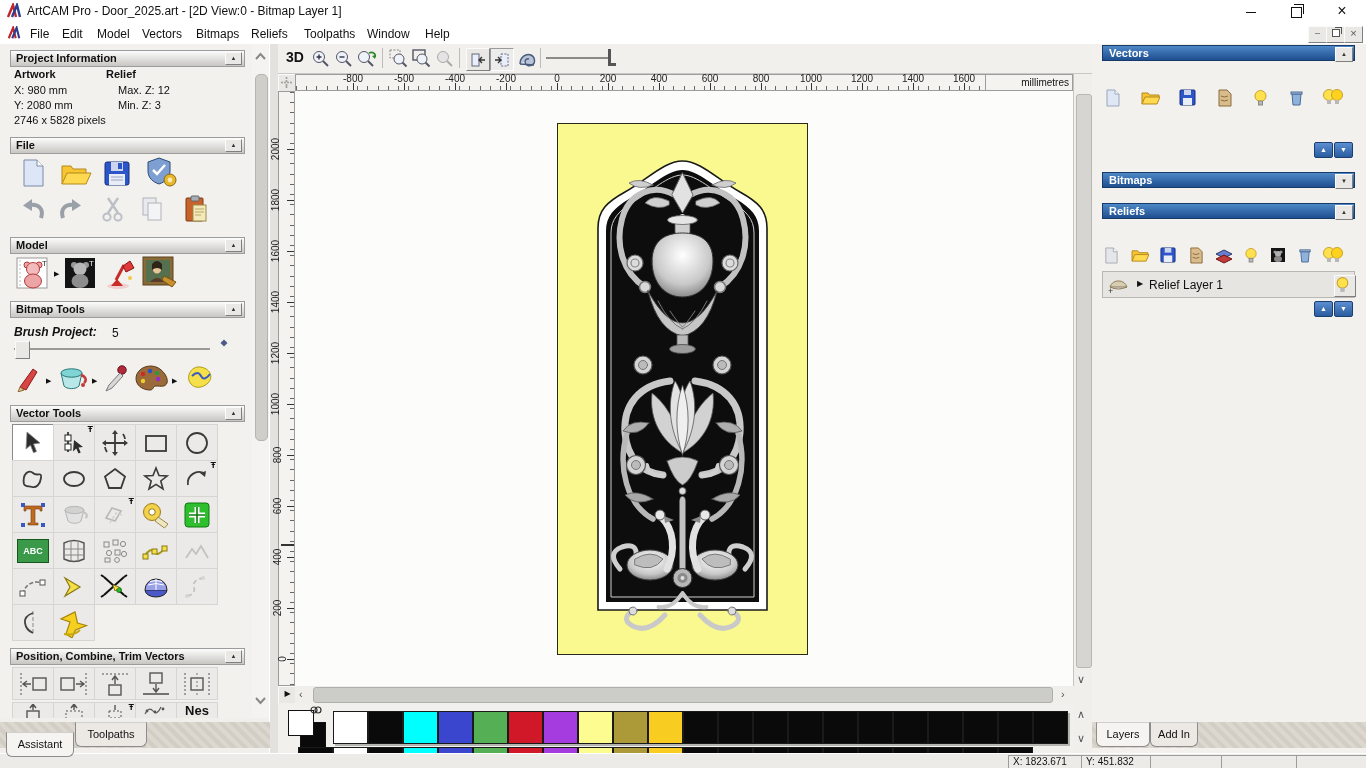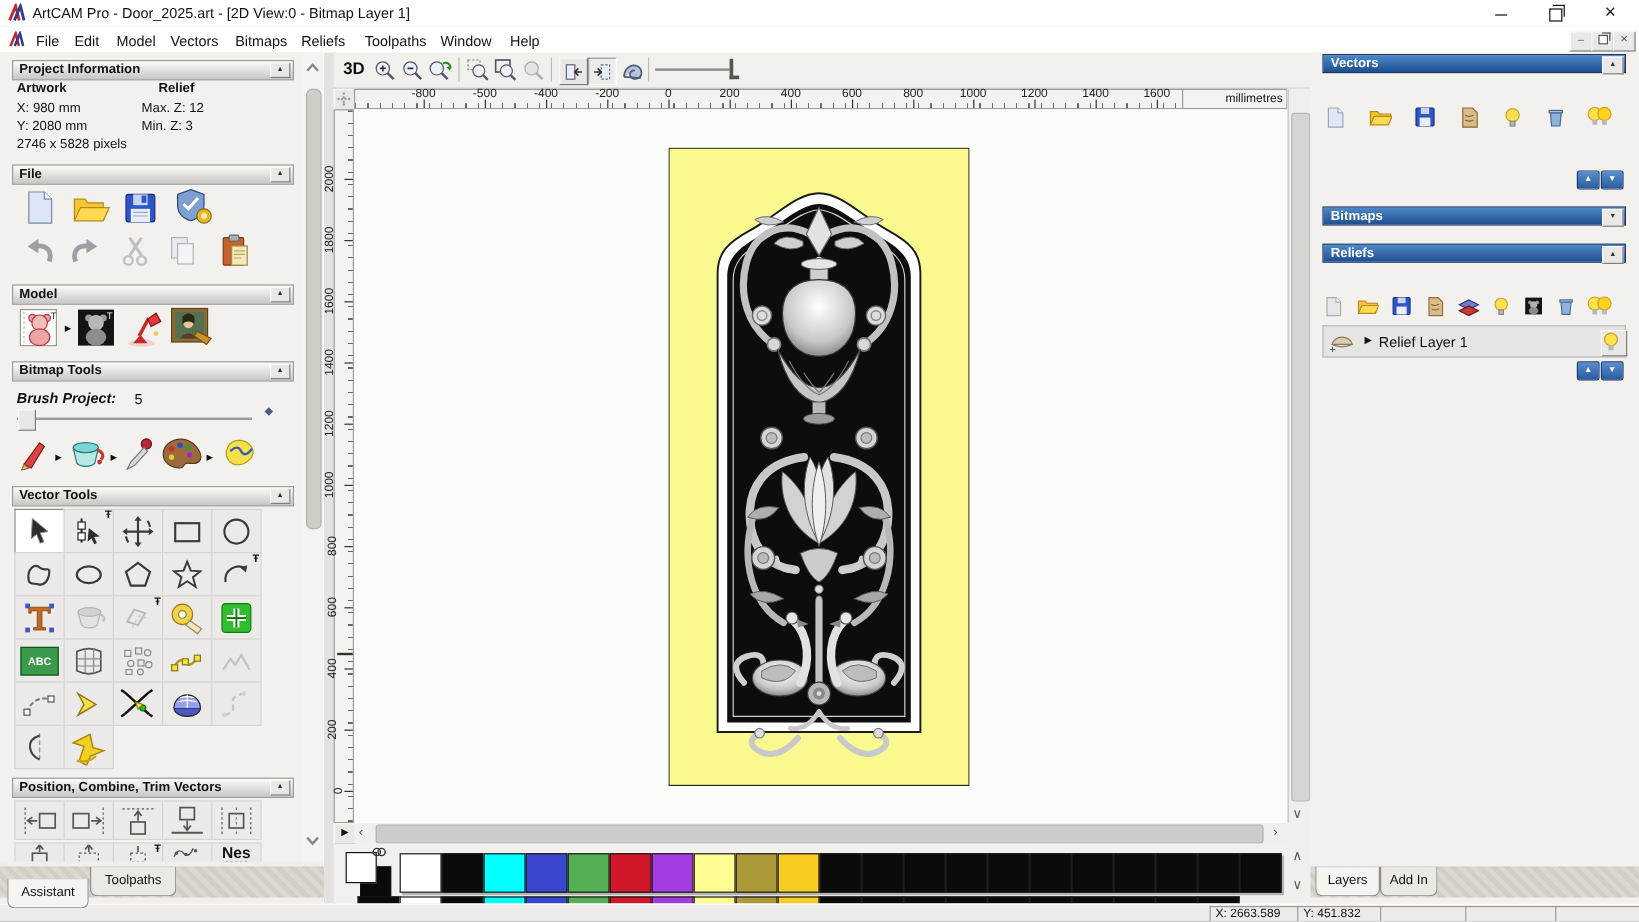--- a/index.html
+++ b/index.html
@@ -115,21 +115,21 @@
     <span class="a mdibtn bv" style="left:1344px;font-size:11px">×</span>
   </div>
 
   <div class="a lpanel">
 
     <div class="a hdr" style="left:10px;top:6px">
       <span>Project Information</span>
       <span class="a hbtn bv">▲</span>
     </div>
     <span class="a pi-b" style="left:14px;top:24px">Artwork</span>
-    <span class="a pi-b" style="left:132px;top:24px">Relief</span>
+    <span class="a pi-b" style="left:106px;top:24px">Relief</span>
     <span class="a" style="left:14px;top:40px">X: 980 mm</span>
     <span class="a" style="left:118px;top:40px">Max. Z: 12</span>
     <span class="a" style="left:14px;top:55px">Y: 2080 mm</span>
     <span class="a" style="left:118px;top:55px">Min. Z: 3</span>
     <span class="a" style="left:14px;top:70px">2746 x 5828 pixels</span>
 
     <div class="a hdr" style="left:10px;top:93px">
       <span>File</span>
       <span class="a hbtn bv">▲</span>
     </div>
@@ -1022,20 +1022,20 @@
     </div>
     <span class="a udbtn" style="left:222px;top:257px">▲</span>
     <span class="a udbtn" style="left:242px;top:257px">▼</span>
 
     <div class="a texture" style="left:0;top:678px;width:274px;height:26px"></div>
     <div class="a tabb tabact" style="left:4px;top:678px;width:52px"><span>Layers</span></div>
     <div class="a tabb" style="left:58px;top:678px;width:46px"><span>Add In</span></div>
   </div>
 
   <div class="a statusbar">
-    <span class="a scell" style="left:1008px;width:70px">X: 2663.589</span>
+    <span class="a scell" style="left:1008px;width:70px">X: 1823.671</span>
     <span class="a scell" style="left:1081px;width:66px">Y: 451.832</span>
     <span class="a scell" style="left:1150px;width:68px"></span>
     <span class="a scell" style="left:1221px;width:72px"></span>
     <span class="a scell" style="left:1296px;width:68px"></span>
   </div>
 
 </div>
 
 </body></html>

